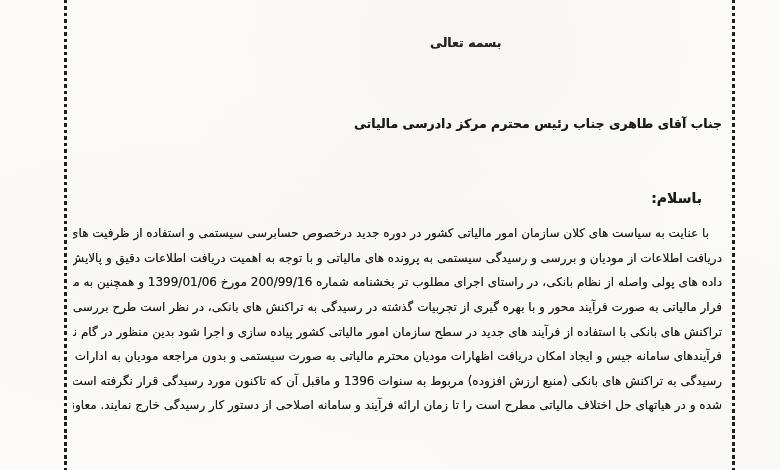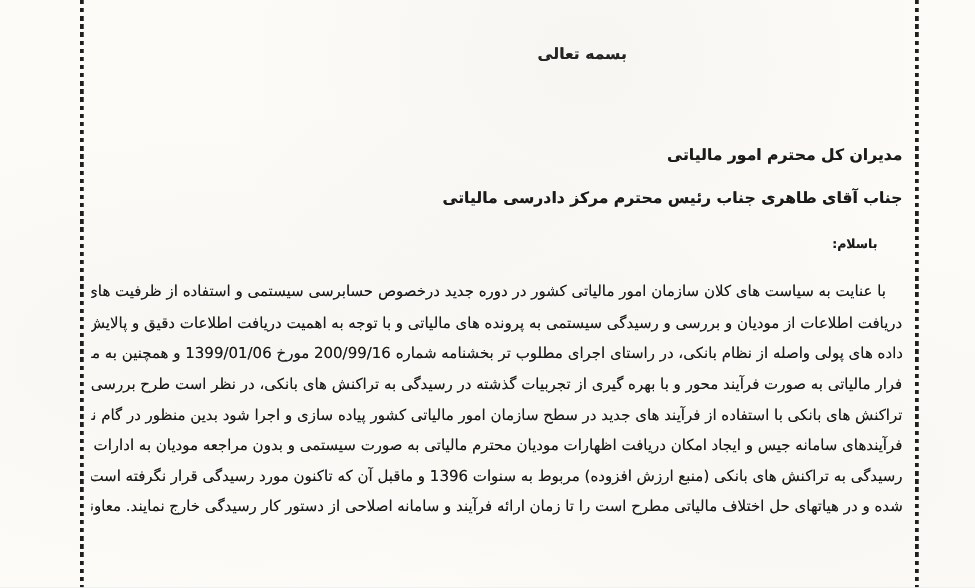--- a/index.html
+++ b/index.html
@@ -35,21 +35,21 @@
   .recipients{
     position:absolute;top:116px;right:58px;left:200px;
     text-align:right;
     font-size:12.5px;font-weight:bold;
     text-shadow:0 0 0.5px rgba(0,0,0,0.6);
   }
   .recipient-line{line-height:15px;white-space:nowrap;}
   .recipient-line + .recipient-line{margin-top:19px;}
   .salutation{
     position:absolute;top:190px;right:78px;
-    font-size:10px;font-weight:bold;
+    font-size:14px;font-weight:bold;
     text-shadow:0 0 0.4px rgba(0,0,0,0.5);
     white-space:nowrap;
   }
   .body-block{
     position:absolute;top:221px;right:58px;left:73px;
   }
   .body-line{
     height:24.65px;line-height:24.65px;
     font-size:12px;
     text-align:justify;text-align-last:justify;
@@ -62,21 +62,20 @@
 <body>
 
 <div class="page">
 
   <div class="dotted-rule rule-left"></div>
   <div class="dotted-rule rule-right"></div>
 
   <div class="besmellah">بسمه تعالی</div>
 
   <div class="recipients">
-    <div class="recipient-line">مدیران کل محترم امور مالیاتی</div>
     <div class="recipient-line">جناب آقای طاهری جناب رئیس محترم مرکز دادرسی مالیاتی</div>
   </div>
 
   <div class="salutation">باسلام:</div>
 
   <div class="body-block">
     <div class="body-line first-indent">با عنایت به سیاست های کلان سازمان امور مالیاتی کشور در دوره جدید درخصوص حسابرسی سیستمی و استفاده از ظرفیت های فناورانه در</div>
     <div class="body-line">دریافت اطلاعات از مودیان و بررسی و رسیدگی سیستمی به پرونده های مالیاتی و با توجه به اهمیت دریافت اطلاعات دقیق و پالایش سیستمی</div>
     <div class="body-line">داده های پولی واصله از نظام بانکی، در راستای اجرای مطلوب تر بخشنامه شماره 200/99/16 مورخ 1399/01/06 و همچنین به منظور مبارزه با</div>
     <div class="body-line">فرار مالیاتی به صورت فرآیند محور و با بهره گیری از تجربیات گذشته در رسیدگی به تراکنش های بانکی، در نظر است طرح بررسی و رسیدگی به</div>

